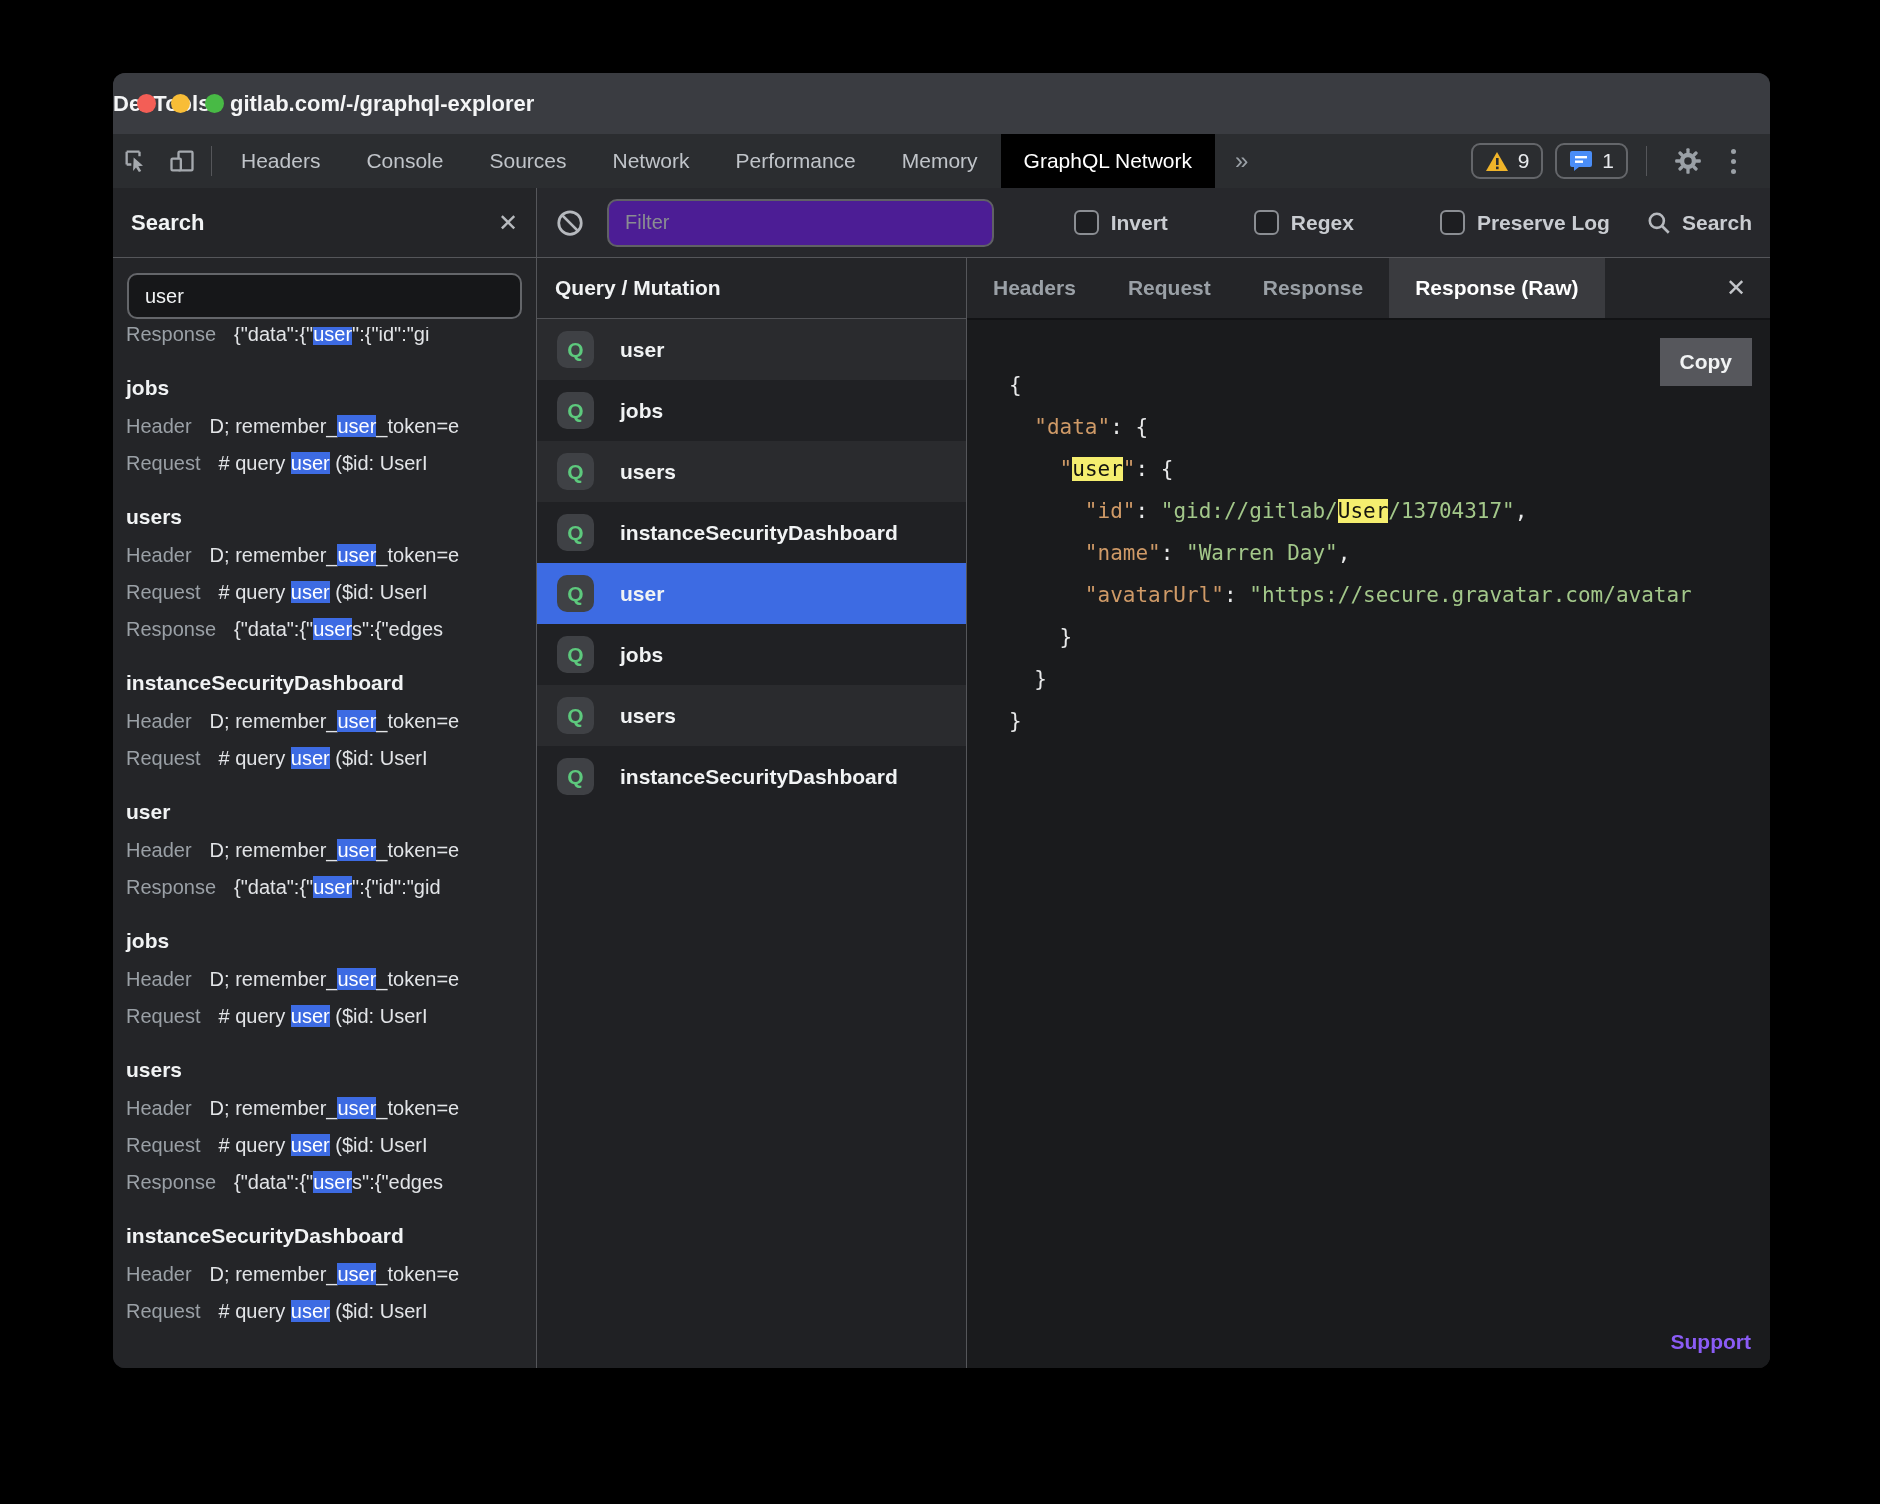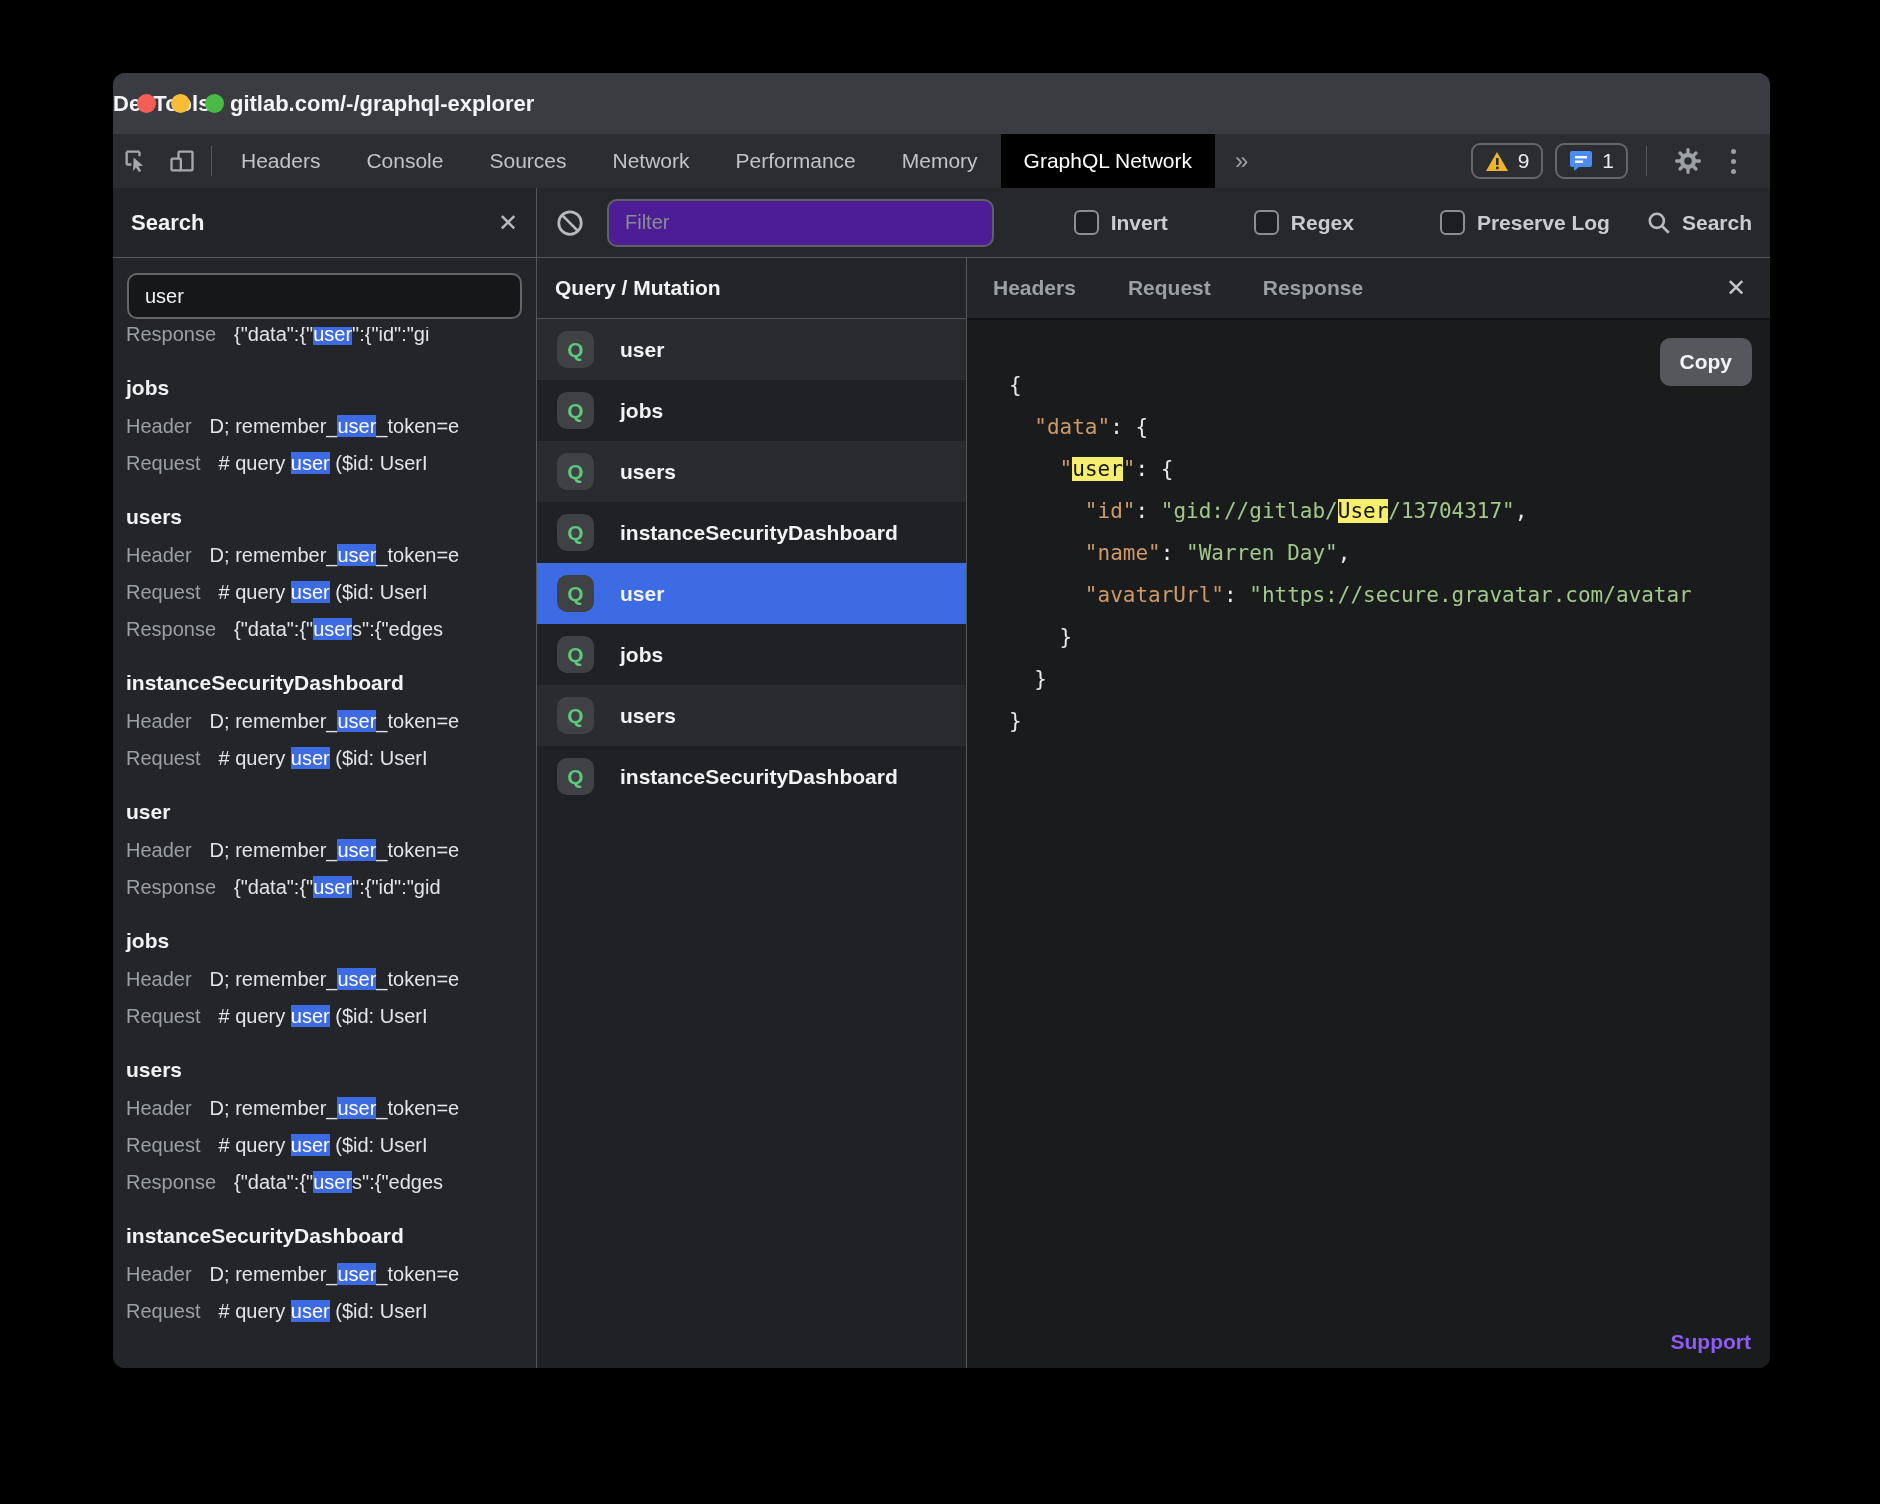--- a/index.html
+++ b/index.html
@@ -75,21 +75,21 @@
   .qlabel{color:#f1f3f4;font-size:21px;font-weight:700;white-space:nowrap;}
 
   
   .response-panel{flex:1;display:flex;flex-direction:column;min-width:0;background:#1a1b1d;}
   .resp-tabs{height:60px;flex:none;display:flex;align-items:stretch;background:#242528;border-bottom:2px solid #121315;}
   .rtab{display:flex;align-items:center;padding:0 26px;color:#9aa0a6;font-size:21px;font-weight:700;white-space:nowrap;}
   .rtab.active{background:#3a3b3f;color:#fff;}
   .resp-close{margin-left:auto;display:flex;align-items:center;padding:0 24px;color:#c2c5c9;font-size:24px;}
   .resp-content{flex:1;position:relative;overflow:hidden;background:#1a1b1d;}
   .copy-btn{position:absolute;top:18px;right:18px;background:#56575c;color:#f1f3f4;border:none;
-            border-radius:10px;padding:12px 20px;font-size:21px;font-weight:600;font-family:"Liberation Sans",sans-serif;}
+            border-radius:0;padding:12px 20px;font-size:21px;font-weight:600;font-family:"Liberation Sans",sans-serif;}
   .json-view{margin:44px 0 0 42px;font-family:"DejaVu Sans Mono",monospace;font-size:21px;}
   .jline{white-space:pre;line-height:42px;}
   .j-p{color:#e8e9ea;} .j-k{color:#cf9a67;} .j-s{color:#a3c88a;}
   .j-hl{background:#f5ee6f;color:#15150f;}
   .support{position:absolute;right:19px;bottom:14px;color:#8b5cf6;font-size:21px;font-weight:700;}
 </style>
 </head>
 <body>
 
 <div class="canvas">
@@ -281,20 +281,21 @@
                   <span class="qlabel">instanceSecurityDashboard</span>
                 </div>
               </div>
           </div>
 
           <div class="response-panel">
             <div class="resp-tabs" id="resp-tabs">
                 <div class="rtab">Headers</div>
                 <div class="rtab">Request</div>
                 <div class="rtab">Response</div>
+                <div class="rtab active">Response (Raw)</div>
                 <div class="resp-close">✕</div>
               </div>
             <div class="resp-content">
               <button class="copy-btn">Copy</button>
               <div class="json-view" id="json-view">
                   <div class="jline"><span class="j-p">{</span></div>
                   <div class="jline"><span class="j-p">  </span><span class="j-k">"data"</span><span class="j-p">: </span><span class="j-p">{</span></div>
                   <div class="jline"><span class="j-p">    </span><span class="j-k">"</span><span class="j-hl">user</span><span class="j-k">"</span><span class="j-p">: </span><span class="j-p">{</span></div>
                   <div class="jline"><span class="j-p">      </span><span class="j-k">"id"</span><span class="j-p">: </span><span class="j-s">"gid://gitlab/</span><span class="j-hl">User</span><span class="j-s">/13704317"</span><span class="j-p">,</span></div>
                   <div class="jline"><span class="j-p">      </span><span class="j-k">"name"</span><span class="j-p">: </span><span class="j-s">"Warren Day"</span><span class="j-p">,</span></div>

